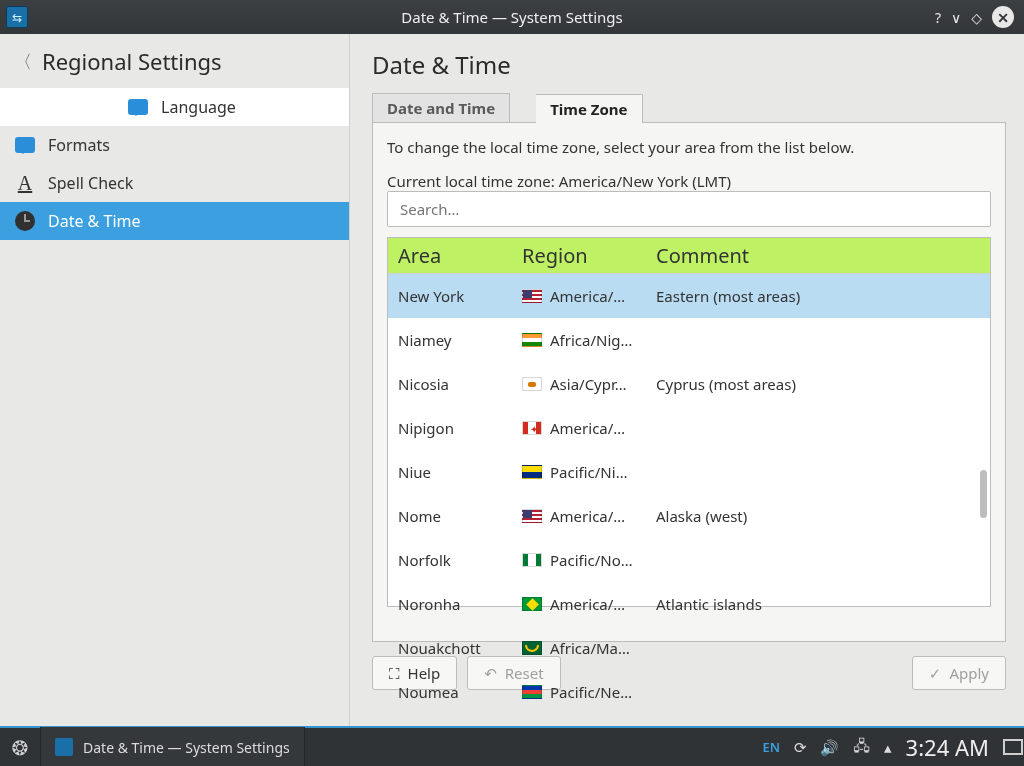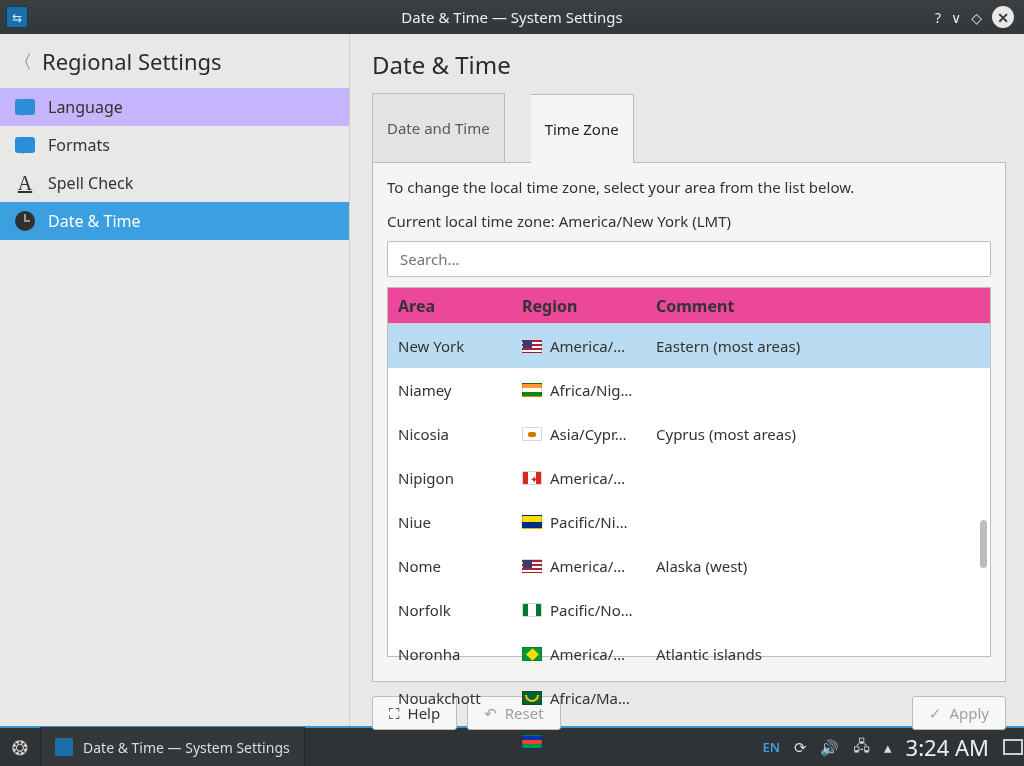--- a/index.html
+++ b/index.html
@@ -9,42 +9,42 @@
   .titlebar .app-icon span{color:#cdeeff; font-size:12px;}
   .titlebar .title { position:absolute; left:50%; transform:translateX(-50%); font-size:15px; color:#eeeeee;}
   .titlebar .win-controls{ margin-left:auto; display:flex; align-items:center; gap:10px; padding-right:10px; color:#e8e8e7;}
   .titlebar .win-controls .close{ width:22px; height:22px; border-radius:11px; background:#e8e8e7; color:#33373a; display:flex; align-items:center; justify-content:center; font-weight:bold;}
   .body { display:flex; height:692px; }
   .sidebar { width:350px; border-right:1px solid #d0d0d0;}
   .sidebar .back-row{ display:flex; align-items:center; height:54px; padding-left:14px; gap:10px;}
   .sidebar .back-row .back{ color:#6a6a6a; font-size:18px;}
   .sidebar .back-row .label{ font-size:22px; color:#2b2b2b;}
   .nav-item{ height:38px; display:flex; align-items:center; padding-left:14px; gap:12px; font-size:16px; color:#333;}
-  .nav-item.light{ background:#c4b5fd;}
+  .nav-item.light{ background:#ffffff;justify-content:center;}
   .nav-item.active{ background:#3b9fe0; color:#ffffff;}
   .nav-icon{ width:22px; height:22px; display:flex; align-items:center; justify-content:center;}
   .bubble{ width:20px; height:16px; background:#2a8fd8; border-radius:3px; position:relative;}
   .bubble::after{ content:""; position:absolute; bottom:-5px; left:4px; border:4px solid transparent; border-top-color:#2a8fd8;}
   .spell-a{ font-family:"Times New Roman",serif; font-size:20px; text-decoration:underline; text-decoration-style:solid;}
   .clock{ width:20px; height:20px; border-radius:10px; background:#303030; position:relative;}
   .clock::before{content:""; position:absolute; width:2px; height:7px; background:#9a9a9a; left:9px; top:3px;}
   .clock::after{content:""; position:absolute; width:6px; height:2px; background:#9a9a9a; left:9px; top:9px;}
   .content{ flex:1; padding:14px 18px 0 22px;}
   .page-title{ font-size:24px; margin-bottom:12px;}
   .tabs{ display:flex;}
-  .tab{ padding:24px 14px; border:1px solid #bcbcbc; border-bottom:none; background:#e3e3e3; color:#5a5a5a; font-size:15px;}
+  .tab{ padding:4px 14px; border:1px solid #bcbcbc; border-bottom:none; background:#e3e3e3; color:#5a5a5a; font-size:15px;font-weight:bold;}
   .tab.active{ background:#f5f5f4; color:#232323; position:relative; top:1px;}
   .tab:first-child.active{border-right:1px solid #bcbcbc;}
   .tab + .tab { border-left:none;margin-left:26px;}
   .panel{ border:1px solid #bcbcbc; background:#f5f5f4; padding:14px 14px 18px 14px; height:520px;}
   .instr{ font-size:15px; color:#333; margin-bottom:14px;}
-  .current{ font-size:15px; color:#333; margin-bottom:10px;}
+  .current{ font-size:15px; color:#333; }
   .search{ width:100%; height:36px; border:1px solid #bcbcbc; background:#ffffff; color:#9a9a9a; padding:0 12px; font-size:15px; border-radius:2px; margin-bottom:10px;}
   .table-wrap{ border:1px solid #bcbcbc; background:#fff; height:370px; position:relative; }
-  .thead{ display:flex; background:#ec4899; border-bottom:1px solid #d0d0d0; height:36px; align-items:center; font-size:16px; color:#333;font-weight:bold;}
+  .thead{ display:flex; background:#bef264; border-bottom:1px solid #d0d0d0; height:36px; align-items:center; font-size:20px; color:#333;}
   .col-area{ width:128px; padding-left:10px;}
   .col-region{ width:128px; padding-left:6px;}
   .col-comment{ flex:1; padding-left:12px;}
   .tbody{ overflow:hidden; }
   .row{ display:flex; height:44px; align-items:center; font-size:15px; color:#333;}
   .row.selected{ background:#b9dcf3;}
   .row .col-region{ display:flex; align-items:center; gap:8px;}
   .flag{ width:20px; height:14px; border:1px solid rgba(0,0,0,0.15); display:inline-block;}
   .us{ background:linear-gradient(#b22234 50%,#fff 50%); background-size:100% 4px; position:relative;}
   .us::after{content:"";position:absolute;left:0;top:0;width:9px;height:8px;background:#3c3b6e;}

